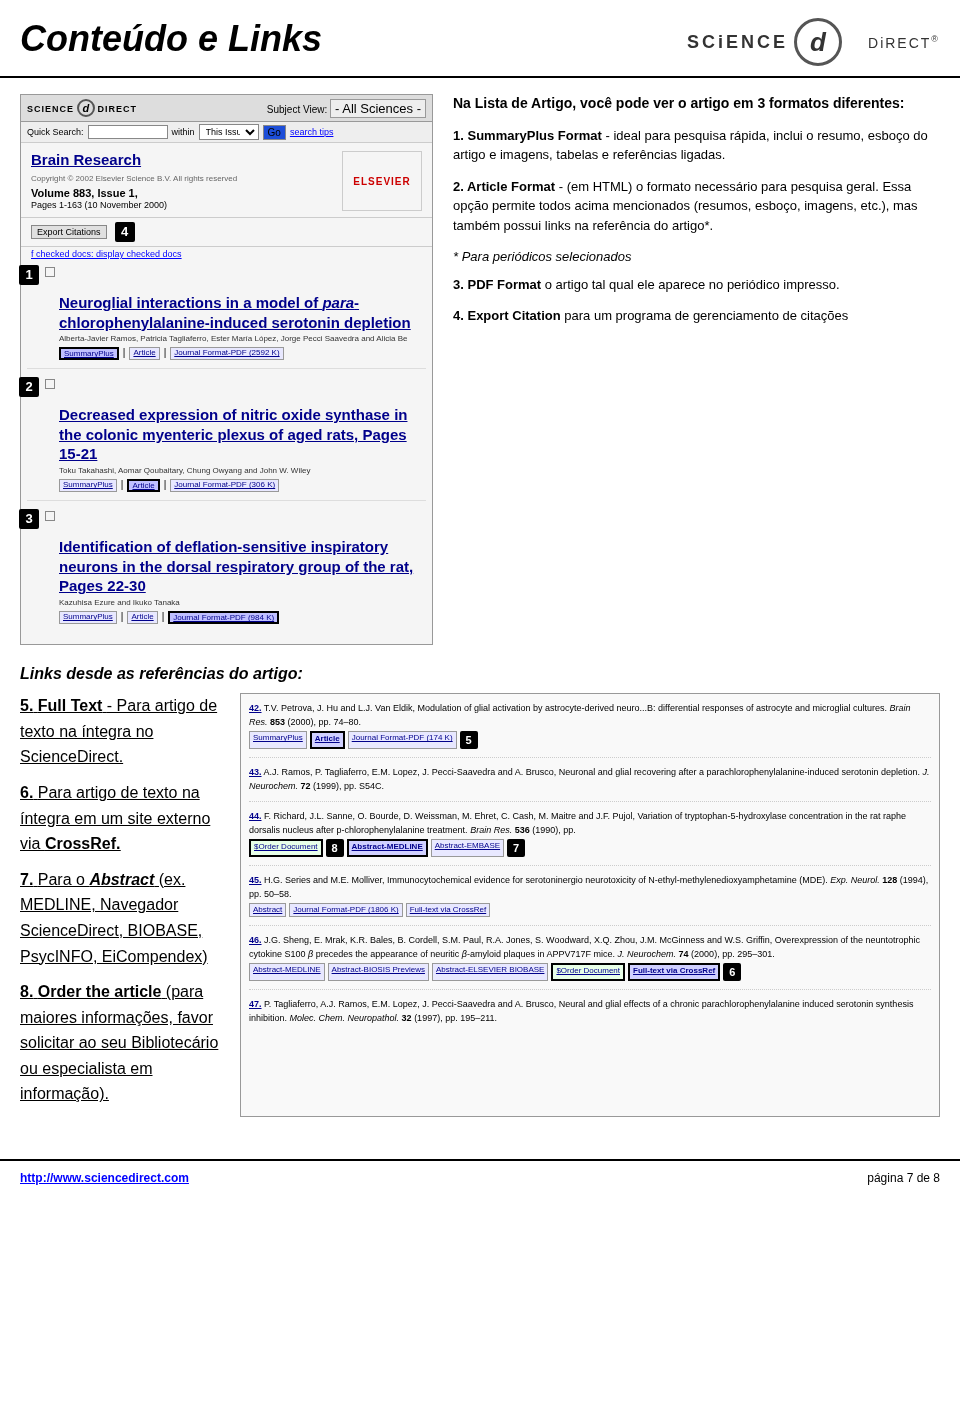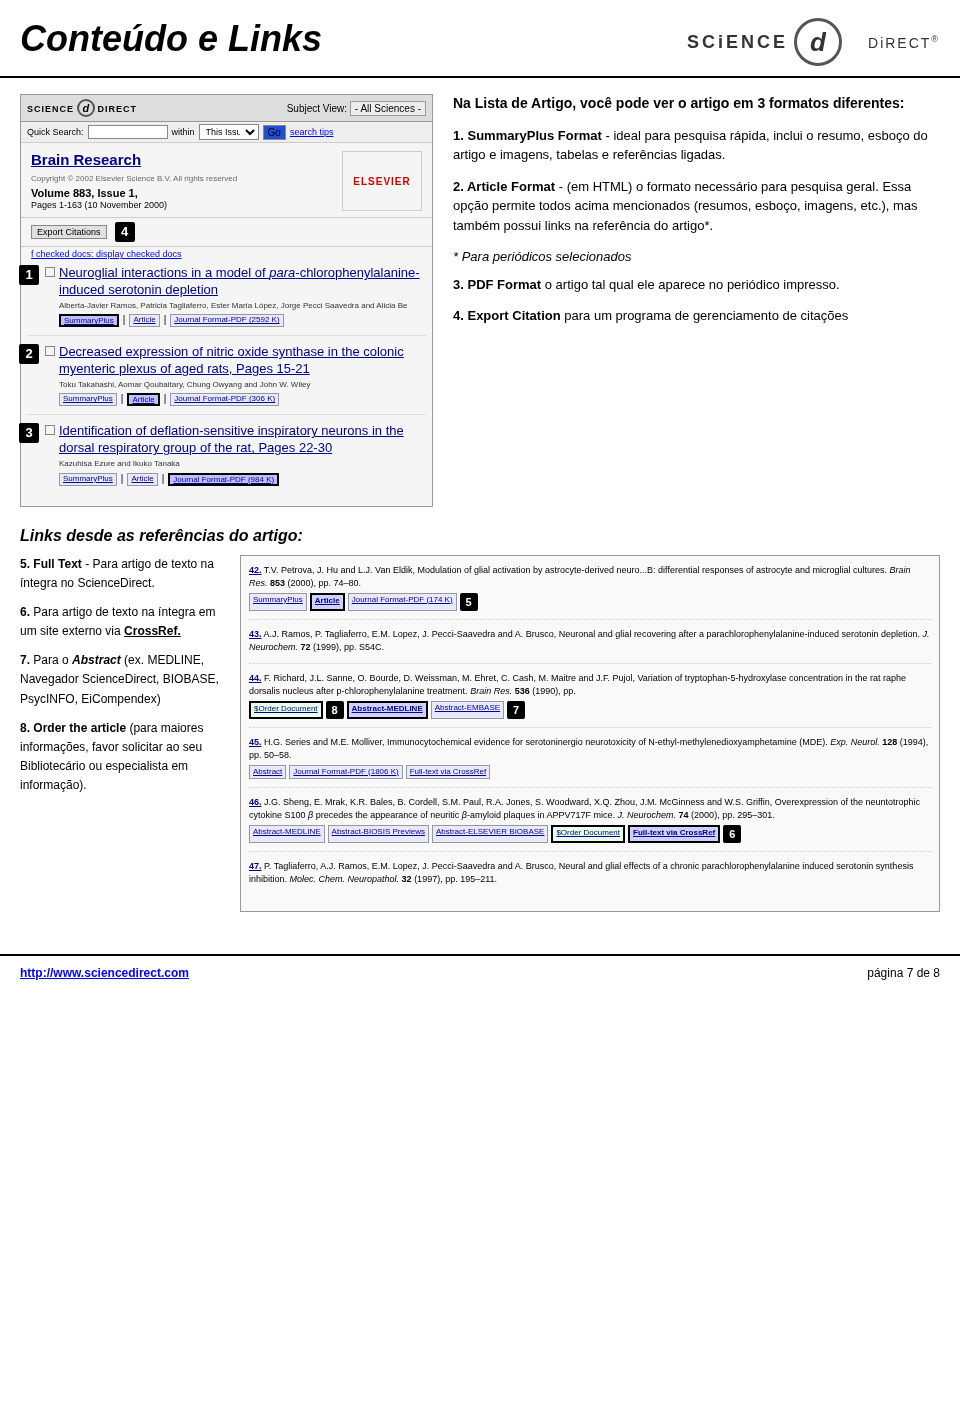--- a/index.html
+++ b/index.html
@@ -99,21 +99,21 @@
       height: 18px;
       border: 2px solid #555;
       border-radius: 50%;
       text-align: center;
       line-height: 14px;
       font-size: 11px;
       font-weight: bold;
       font-style: italic;
     }
     .subject-view {
-      font-size: 10px;
+      font-size: 13px;
       background: #eee;
       border: 1px solid #999;
       padding: 1px 4px;
     }
 
     .sd-nav {
       background: #ddd;
       border-bottom: 1px solid #999;
       padding: 2px 6px;
       display: flex;
@@ -260,25 +260,26 @@
     .sd-article-checkbox {
       width: 10px;
       height: 10px;
       border: 1px solid #888;
       display: inline-block;
       margin-top: 2px;
       flex-shrink: 0;
     }
     .sd-article-content { flex: 1; }
     .sd-article-title {
-      font-size: 13px;
-      font-weight: normal;
+      font-size: 15px;
+      font-weight: bold;
       color: #00008B;
       text-decoration: underline;
       line-height: 1.3;
+      margin-top: 28px;
     }
     .sd-article-authors {
       font-size: 8px;
       color: #333;
       margin-top: 2px;
       line-height: 1.3;
     }
     .sd-article-links {
       display: flex;
       gap: 4px;
@@ -347,22 +348,23 @@
       font-style: italic;
       margin-bottom: 10px;
     }
     .bottom-content {
       display: flex;
       gap: 20px;
     }
     .bottom-left {
       width: 200px;
       flex-shrink: 0;
-      font-size: 12px;
+      font-size: 16px;
       line-height: 1.6;
+      text-decoration: underline;
     }
     .bottom-left-item {
       margin-bottom: 10px;
     }
     .crossref-link {
       font-weight: bold;
       text-decoration: underline;
     }
     .bold-italic {
       font-weight: bold;

